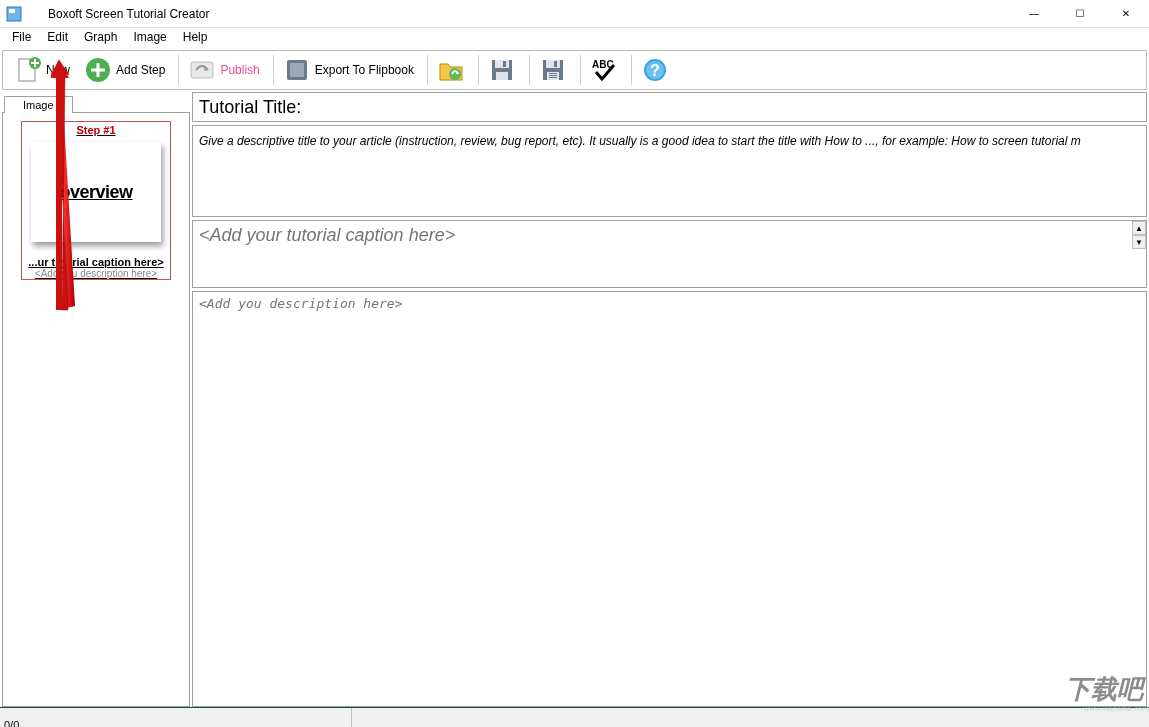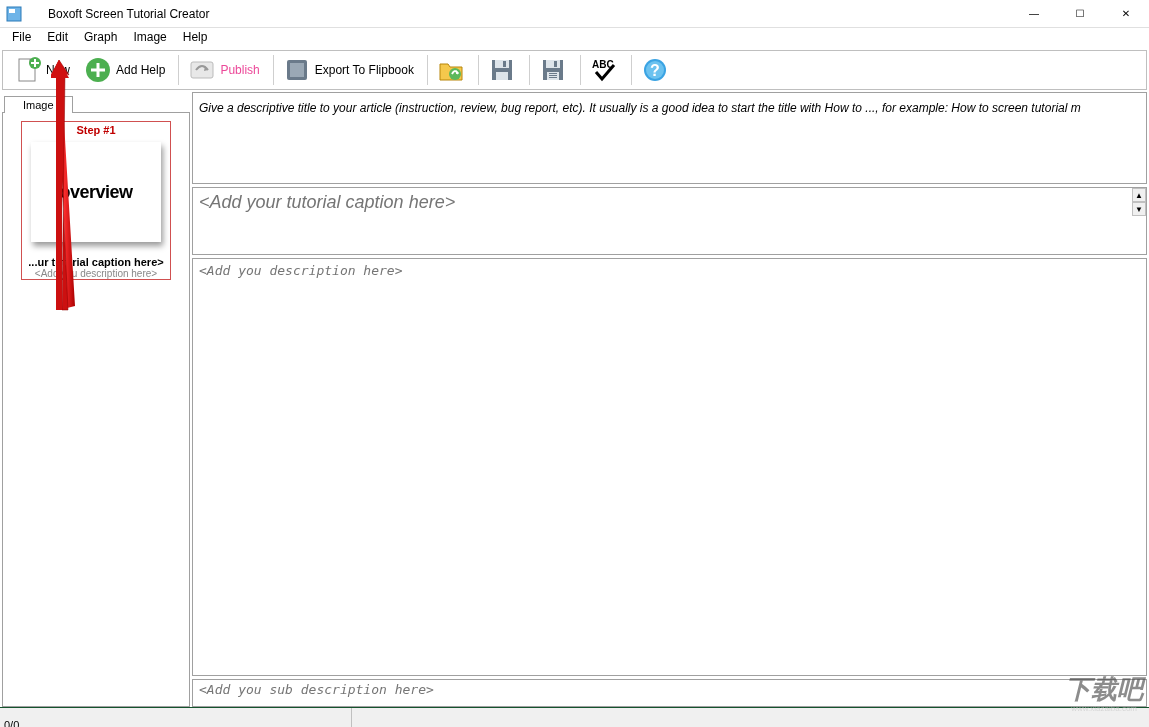--- a/index.html
+++ b/index.html
@@ -25,21 +25,21 @@
 .toolbar .tool-btn.disabled .label { color: #ec4899; }
 .toolbar .sep { width: 1px; height: 30px; background: #cfcfcf; margin: 0 4px; }
 .toolbar .icon-only { padding: 2px 4px; text-align: right; }
 
 
 .body-row { display: flex; height: calc(727px - 28px - 20px - 44px - 18px); }
 .sidebar { width: 192px; display: flex; flex-direction: column; }
 .tab-strip { height: 22px; display: flex; align-items: flex-end; padding-left: 4px; }
 .tab { border: 1px solid #a0a0a0; border-bottom: none; background: #fff; padding: 2px 18px; font-size: 11px; position: relative; top: 1px; }
 .sidebar-body { flex: 1; border: 1px solid #a0a0a0; margin: 0 2px; background: #fff; padding: 8px; }
-.thumb-card { border: 1px solid #d05050; width: 150px; margin: 0 auto; text-align: center; }
+.thumb-card { border: 1px solid #d05050; width: 150px; margin: 0 auto; text-align: center; text-decoration: underline; }
 .thumb-card .step-label { color: #c00000; font-weight: bold; font-size: 11px; padding: 2px 0; }
 .thumb-card .thumb-img { width: 130px; height: 100px; margin: 4px auto 14px auto; background: #fff; box-shadow: 2px 4px 6px rgba(0,0,0,0.4); display: flex; align-items: center; justify-content: center; position: relative; }
 .thumb-card .thumb-img .ov { font-weight: 900; font-size: 18px; font-family: Arial Black, Arial, sans-serif; letter-spacing: -0.5px; }
 .thumb-card .cap1 { font-size: 11px; font-weight: bold; white-space: nowrap; overflow: hidden; }
 .thumb-card .cap2 { font-size: 10px; color: #888; white-space: nowrap; overflow: hidden; }
 
 
 .red-arrow { position: absolute; left: 51px; top: 60px; pointer-events: none; z-index: 50; }
 
 
@@ -58,21 +58,21 @@
 .subdesc-panel { height: 28px; }
 .subdesc-panel .ta3 { border: none; width: 100%; height: 100%; padding: 2px 6px; font-style: italic; font-size: 13px; color: #8e8e8e; resize: none; outline: none; }
 
 
 .statusbar { height: 35px; border-top: 1px solid #14532d; display: flex; align-items: center; font-size: 11px; background: #f0f0f0; }
 .statusbar .cell1 { width: 352px; border-right: 1px solid #c0c0c0; padding: 0 4px; height: 100%; display: flex; align-items: center; }
 .statusbar .cell2 { flex: 1; }
 
 
 .watermark { position: absolute; right: 6px; bottom: 20px; color: #404040; font-size: 26px; font-weight: bold; font-style: italic; opacity: 0.6; pointer-events: none; }
-.watermark-sub { position: absolute; right: 12px; bottom: 14px; color: #c4c4c4; font-size: 8px; opacity: 0.6; pointer-events: none; }
+.watermark-sub { position: absolute; right: 0; bottom: 14px; color: #c4c4c4; font-size: 8px; opacity: 0.6; pointer-events: none; }
 </style>
 </head>
 <body>
 
 <div class="titlebar">
   <span class="app-icon">
     <svg width="16" height="16">
         <rect x="1" y="1" width="14" height="14" fill="#6fb4e8" stroke="#2a7ab8"></rect>
         <rect x="3" y="3" width="6" height="4" fill="#fff"></rect>
       </svg>
@@ -106,21 +106,21 @@
       </span>
       <span class="label">New</span>
     </div>
     <div class="tool-btn">
       <span class="icon">
         <svg width="28" height="28">
             <circle cx="14" cy="14" r="12" fill="#4caf50"></circle>
             <path d="M14 7 v14 M7 14 h14" stroke="#fff" stroke-width="3"></path>
           </svg>
       </span>
-      <span class="label">Add Help</span>
+      <span class="label">Add Step</span>
     </div>
     <div class="sep"></div>
     <div class="tool-btn disabled">
       <span class="icon">
         <svg width="28" height="28">
             <rect x="3" y="6" width="22" height="16" rx="2" fill="#e8e8e8" stroke="#bbb"></rect>
             <path d="M8 14 q6 -8 12 0" fill="none" stroke="#999" stroke-width="2"></path>
             <path d="M17 10 l3 4 l-4 1 z" fill="#999"></path>
           </svg>
       </span>
@@ -223,34 +223,34 @@
         <div class="thumb-img">
           <span class="ov">overview</span>
         </div>
         <div class="cap1">...ur tutorial caption here&gt;</div>
         <div class="cap2">&lt;Add you description here&gt;</div>
       </div>
     </div>
   </div>
 
   <div class="editor">
+    <div class="panel title-panel">
+      <span class="lbl">Tutorial Title:</span>
+    </div>
     <div class="panel hint-panel">
       <span>Give a descriptive title to your article (instruction, review, bug report, etc). It usually is a good idea to start the title with How to ..., for example: How to screen tutorial m</span>
     </div>
     <div class="panel caption-panel">
       <textarea class="ta" placeholder="&lt;Add your tutorial caption here&gt;" style=""></textarea>
       <div class="scroll-up">▲</div>
       <div class="scroll-down">▼</div>
     </div>
     <div class="panel desc-panel">
       <textarea class="ta2" placeholder="&lt;Add you description here&gt;" style=""></textarea>
     </div>
-    <div class="panel subdesc-panel">
-      <textarea class="ta3" placeholder="&lt;Add you sub description here&gt;" style=""></textarea>
-    </div>
   </div>
 </div>
 
 <div class="statusbar">
   <div class="cell1">0/0</div>
   <div class="cell2"></div>
 </div>
 
 <div class="watermark">下载吧</div>
 <div class="watermark-sub">www.xiazaiba.com</div>

